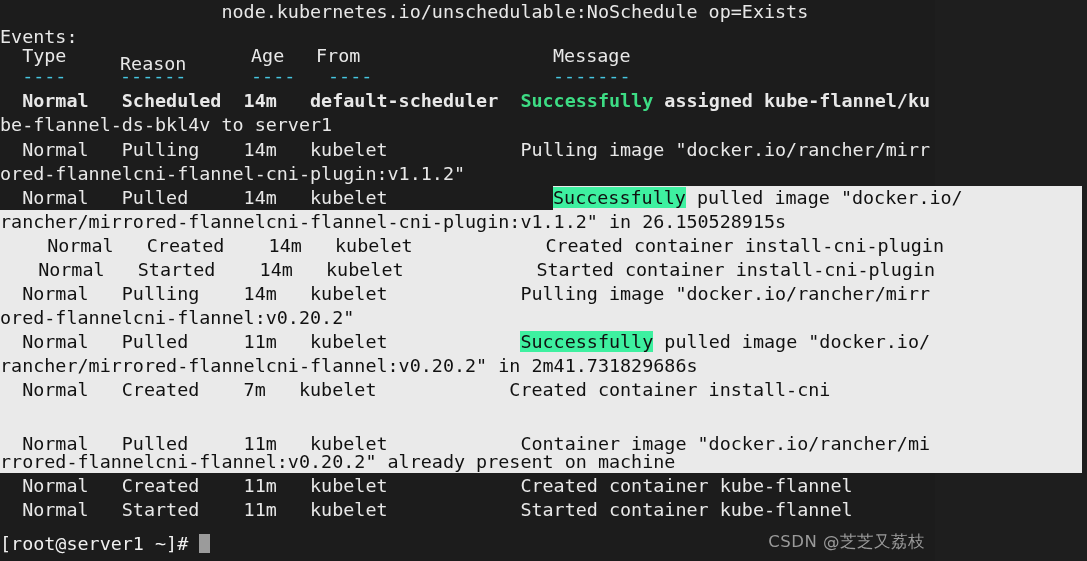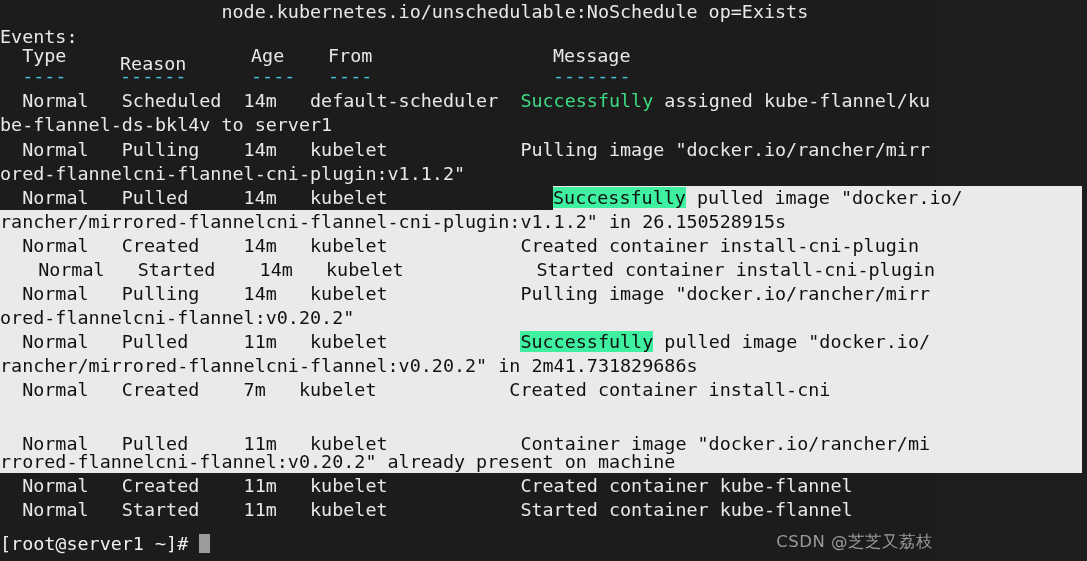--- a/index.html
+++ b/index.html
@@ -73,21 +73,21 @@
   .prompt { color: #f0f0f0; }
   .cursor {
     display: inline-block;
     width: 11px;
     height: 19px;
     background: #9b9b9b;
     vertical-align: -3px;
   }
   #watermark {
     position: absolute;
-    right: 2px;
+    right: 10px;
     bottom: 7px;
     color: #9a9a9a;
     font-family: "DejaVu Sans", "Liberation Sans", sans-serif;
     font-size: 16.5px;
     letter-spacing: 0.5px;
     z-index: 6;
     white-space: pre;
     margin-top: 11px;
   }
 </style>
@@ -99,49 +99,49 @@
   
   <div class="line dark-row" style="top:0px;left:0px;">                    node.kubernetes.io/unschedulable:NoSchedule op=Exists</div>
 
   
   <div class="line dark-row" style="top:25px;left:0px;">Events:</div>
 
   
   <div class="line dark-row" style="top:44px;left:0px;">  Type</div>
   <div class="line dark-row" style="top:52px;left:120px;text-align:center;">Reason</div>
   <div class="line dark-row" style="top:44px;left:251px;">Age</div>
-  <div class="line dark-row" style="top:44px;left:328px;">From</div>
+  <div class="line dark-row" style="top:44px;left:316px;">From</div>
   <div class="line dark-row" style="top:44px;left:553px;">Message</div>
 
   
   <div class="line cyan" style="top:64px;left:0px;">  ----</div>
   <div class="line cyan" style="top:64px;left:120px;">------</div>
   <div class="line cyan" style="top:64px;left:251px;">----</div>
   <div class="line cyan" style="top:64px;left:328px;">----</div>
   <div class="line cyan" style="top:64px;left:553px;">-------</div>
 
   
-  <div class="line dark-row" style="top:89px;left:0px;"><span>  Normal   Scheduled  14m   default-scheduler  </span><span class="green">Successfully</span><span> assigned kube-flannel/ku</span></div>
+  <div class="line dark-row" style="top:89px;left:0px;font-weight:bold;"><span>  Normal   Scheduled  14m   default-scheduler  </span><span class="green">Successfully</span><span> assigned kube-flannel/ku</span></div>
   <div class="line dark-row" style="top:113px;left:0px;">be-flannel-ds-bkl4v to server1</div>
 
   
   <div class="line dark-row" style="top:138px;left:0px;">  Normal   Pulling    14m   kubelet            Pulling image "docker.io/rancher/mirr</div>
   <div class="line dark-row" style="top:162px;left:0px;">ored-flannelcni-flannel-cni-plugin:v1.1.2"</div>
 
   
   <div id="selection-box"></div>
   <div id="selection-notch"></div>
 
   
   <div class="line sel-layer dark-row" style="top:186px;left:0px;">  Normal   Pulled     14m   kubelet            </div>
   <div class="line sel-layer light-row" style="top:186px;left:553px;"><span class="hl-green">Successfully</span><span> pulled image "docker.io/</span></div>
   <div class="line sel-layer light-row" style="top:210px;left:0px;">rancher/mirrored-flannelcni-flannel-cni-plugin:v1.1.2" in 26.150528915s</div>
 
   
-  <div class="line sel-layer light-row" style="top:234px;left:0px;">  Normal   Created    14m   kubelet            Created container install-cni-plugin</div>
+  <div class="line sel-layer light-row" style="top:234px;left:0px;padding-left:25px;">  Normal   Created    14m   kubelet            Created container install-cni-plugin</div>
 
   
   <div class="line sel-layer light-row" style="top:258px;left:0px;margin-left:16px;">  Normal   Started    14m   kubelet            Started container install-cni-plugin</div>
 
   
   <div class="line sel-layer light-row" style="top:282px;left:0px;">  Normal   Pulling    14m   kubelet            Pulling image "docker.io/rancher/mirr</div>
   <div class="line sel-layer light-row" style="top:306px;left:0px;">ored-flannelcni-flannel:v0.20.2"</div>
 
   
   <div class="line sel-layer light-row" style="top:330px;left:0px;"><span>  Normal   Pulled     11m   kubelet            </span><span class="hl-green-dark">Successfully</span><span> pulled image "docker.io/</span></div>

